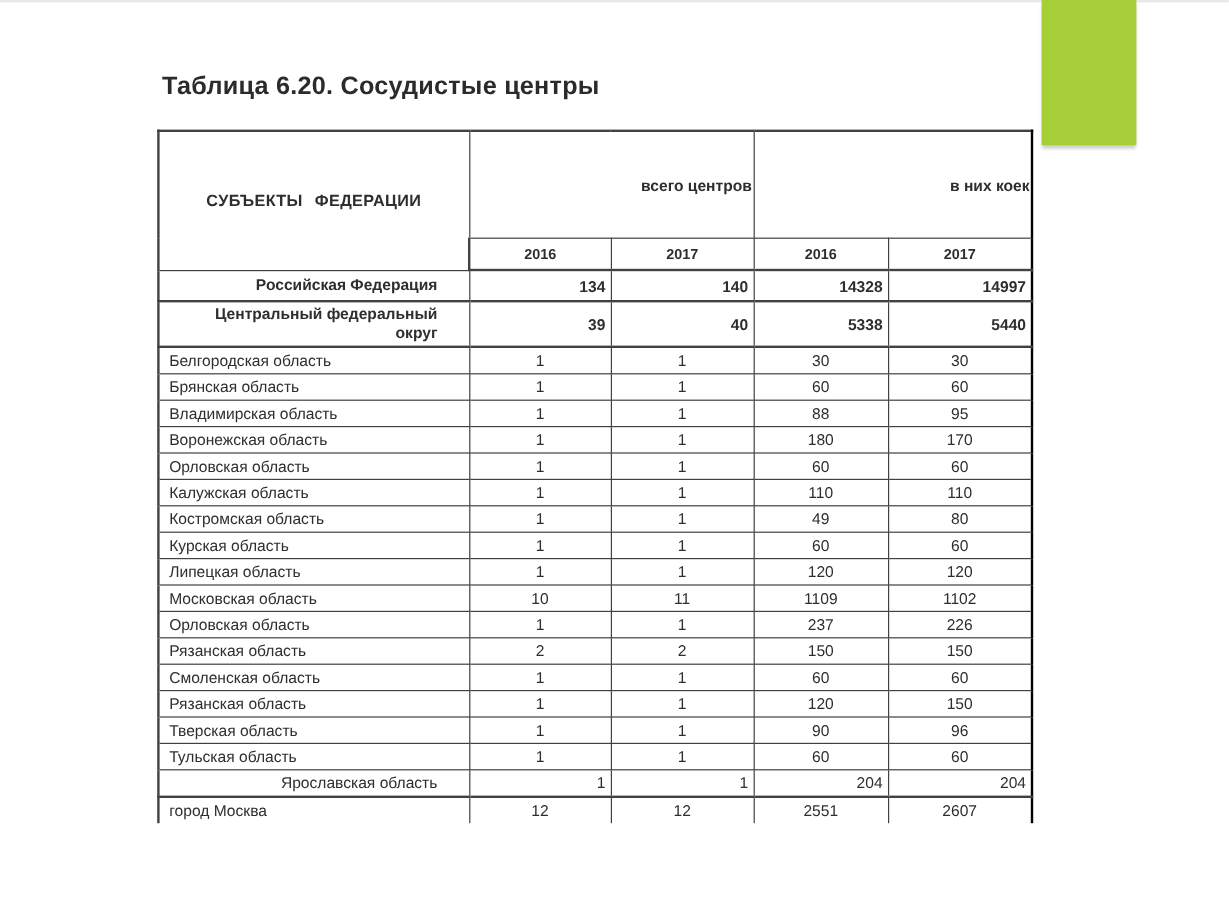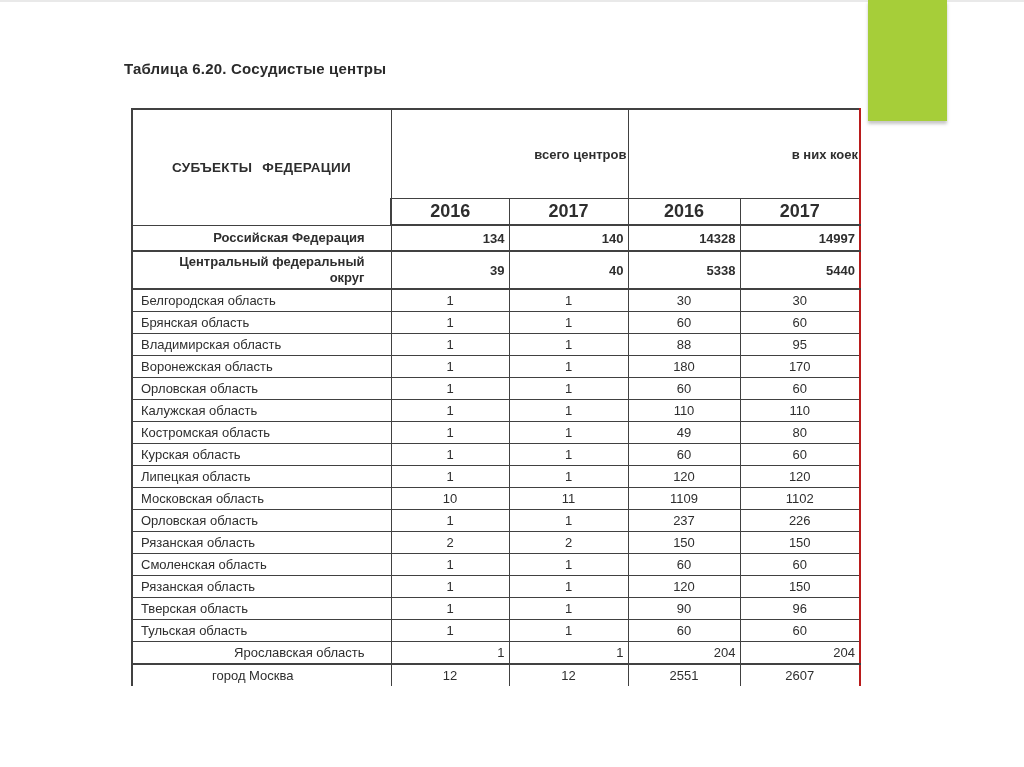--- a/index.html
+++ b/index.html
@@ -17,22 +17,22 @@
     background: #e9e9e9;
   }
   .green-rect {
     position: absolute;
     left: 868px; top: 0;
     width: 79px; height: 121px;
     box-shadow: 0 3px 3px rgba(130,130,130,0.45);
   }
   .slide-title {
     position: absolute;
-    left: 124px; top: 60px;
-    font-size: 15px;
+    left: 135px; top: 60px;
+    font-size: 21px;
     font-weight: bold;
     color: #2b2b2b;
     letter-spacing: 0.2px;
     white-space: nowrap;
   }
   .table-wrap {
     position: absolute;
     left: 131px; top: 108px;
   }
   table {
@@ -42,41 +42,41 @@
     color: #2e2e2e;
   }
   th, td {
     border: 1px solid #414141;
     font-size: 13px;
     overflow: hidden;
   }
   
   thead tr:first-child th { border-top: 2px solid #414141; }
   th:first-child, td:first-child { border-left: 2px solid #414141; }
-  th:last-child, td:last-child { border-right: 2px solid #b91c1c; }
-  tbody tr:last-child td { border-bottom: none; text-align: center; }
+  th:last-child, td:last-child { border-right: 2px solid #000000; }
+  tbody tr:last-child td { border-bottom: none; }
 
   .corner-th {
     font-weight: bold;
     text-align: center;
     word-spacing: 6px;
     font-size: 13.5px;
     letter-spacing: 0.3px;
   }
   .group-th {
     font-weight: bold;
     text-align: right;
     height: 86px;
     font-size: 13px;
   }
   .year-th {
     font-weight: bold;
     text-align: center;
     height: 23px;
-    font-size: 18px;
+    font-size: 12px;
   }
   thead tr.years-row th { border-bottom: 2px solid #414141; }
 
   tbody td { padding: 2px 4px; height: 17px; }
   .name-cell {
     text-align: left;
     padding: 2px 26px 2px 8px;
     line-height: 16px;
   }
   .num-cell { text-align: center; }

